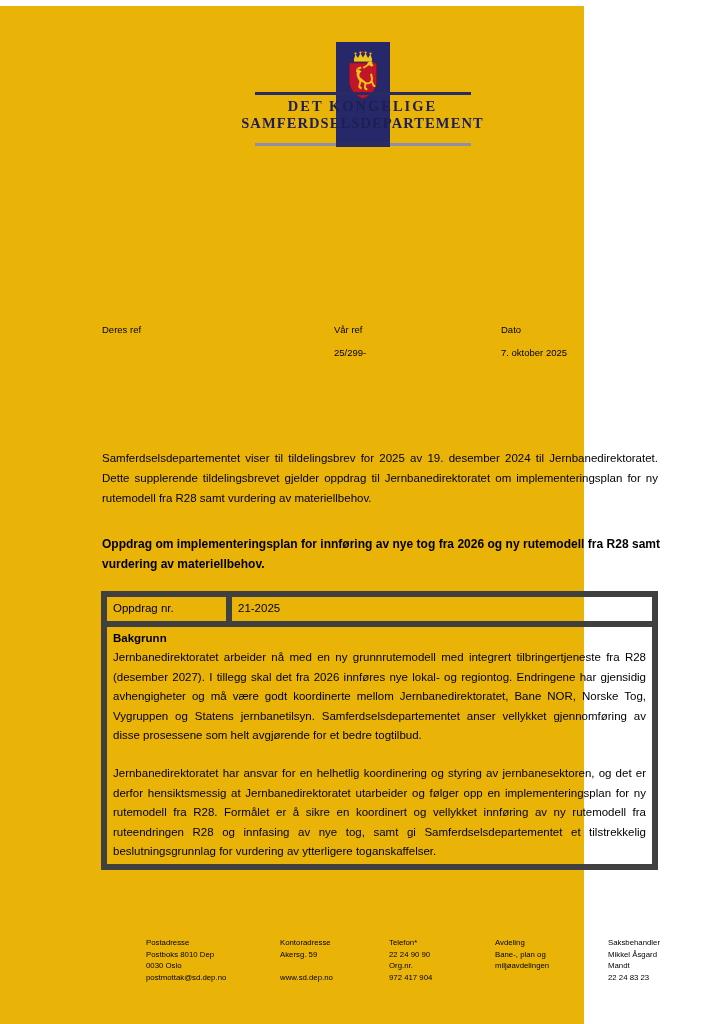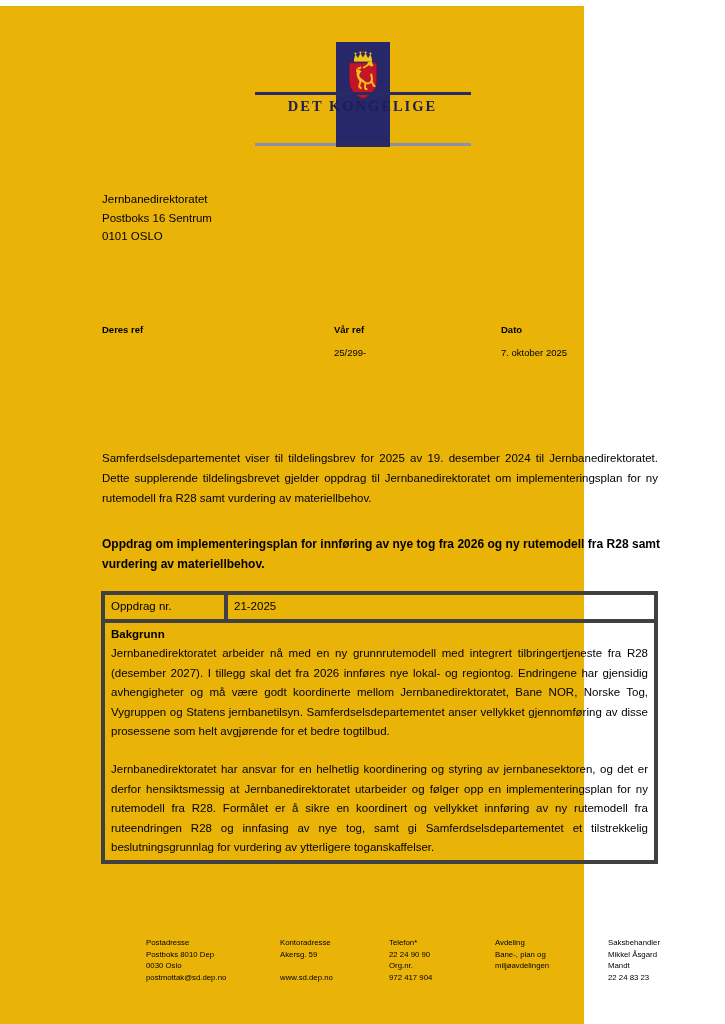--- a/index.html
+++ b/index.html
@@ -123,21 +123,21 @@
     font-size: 9.5px;
     color: #000;
   }
   .refcol {
     position: absolute;
     top: 0;
   }
   .refcol.c1 { left: 0; }
   .refcol.c2 { left: 232px; }
   .refcol.c3 { left: 399px; }
-  .ref-label { display: block; line-height: 14px; font-weight: bold; }
+  .ref-label { display: block; line-height: 14px; }
   .ref-value {
     display: block;
     margin-top: 9px;
     line-height: 14px;
     white-space: nowrap;
   }
 
   
   .doc-title {
     position: absolute;
@@ -171,21 +171,21 @@
   
   .oppdrag-table {
     position: absolute;
     left: 101px;
     top: 585px;
     width: 557px;
     border-collapse: collapse;
     table-layout: fixed;
   }
   .oppdrag-table td {
-    border: 4px solid #404040;
+    border: 6px solid #404040;
     padding: 2px 6px 3px 6px;
     font-size: 11.5px;
     line-height: 19.4px;
     vertical-align: top;
   }
   .col-label { width: 107px; }
   .cell-bold { font-weight: bold; }
   .cell-body { line-height: 19.8px; text-align: justify; }
   .cell-body .sec-title {
     font-weight: bold;
@@ -249,31 +249,27 @@
             <circle cx="12.3" cy="18" r="0.55" fill="#c2152a"></circle>
             <path d="M17.5 16.3 L22.8 13.2 L23.6 14.6 L18.9 17.5 Z"></path>
             <path d="M22 12 L25.4 10 L28.6 14.4 L26.2 15.8 Z"></path>
           </g>
           <path d="M21.6 13.4 L26.8 10.4 L27.8 12 L22.6 15 Z" fill="#f0c419"></path>
         </svg>
       </div>
       <div class="logo-rule-top"></div>
       <div class="logo-text">
         <span class="logo-line1">DET KONGELIGE</span>
+        <span class="logo-line2">SAMFERDSELSDEPARTEMENT</span>
       </div>
       <div class="logo-rule-bot"></div>
       <div class="logo-rule-bot-center"></div>
     </div>
   </div>
 
-  <div class="address">
-    <div>Jernbanedirektoratet</div>
-    <div>Postboks 16 Sentrum</div>
-    <div>0101 OSLO</div>
-  </div>
 
   <div class="refrow">
     <div class="refcol c1">
       <span class="ref-label">Deres ref</span>
       <span class="ref-value"></span>
     </div>
     <div class="refcol c2">
       <span class="ref-label">Vår ref</span>
       <span class="ref-value">25/299-</span>
     </div>

